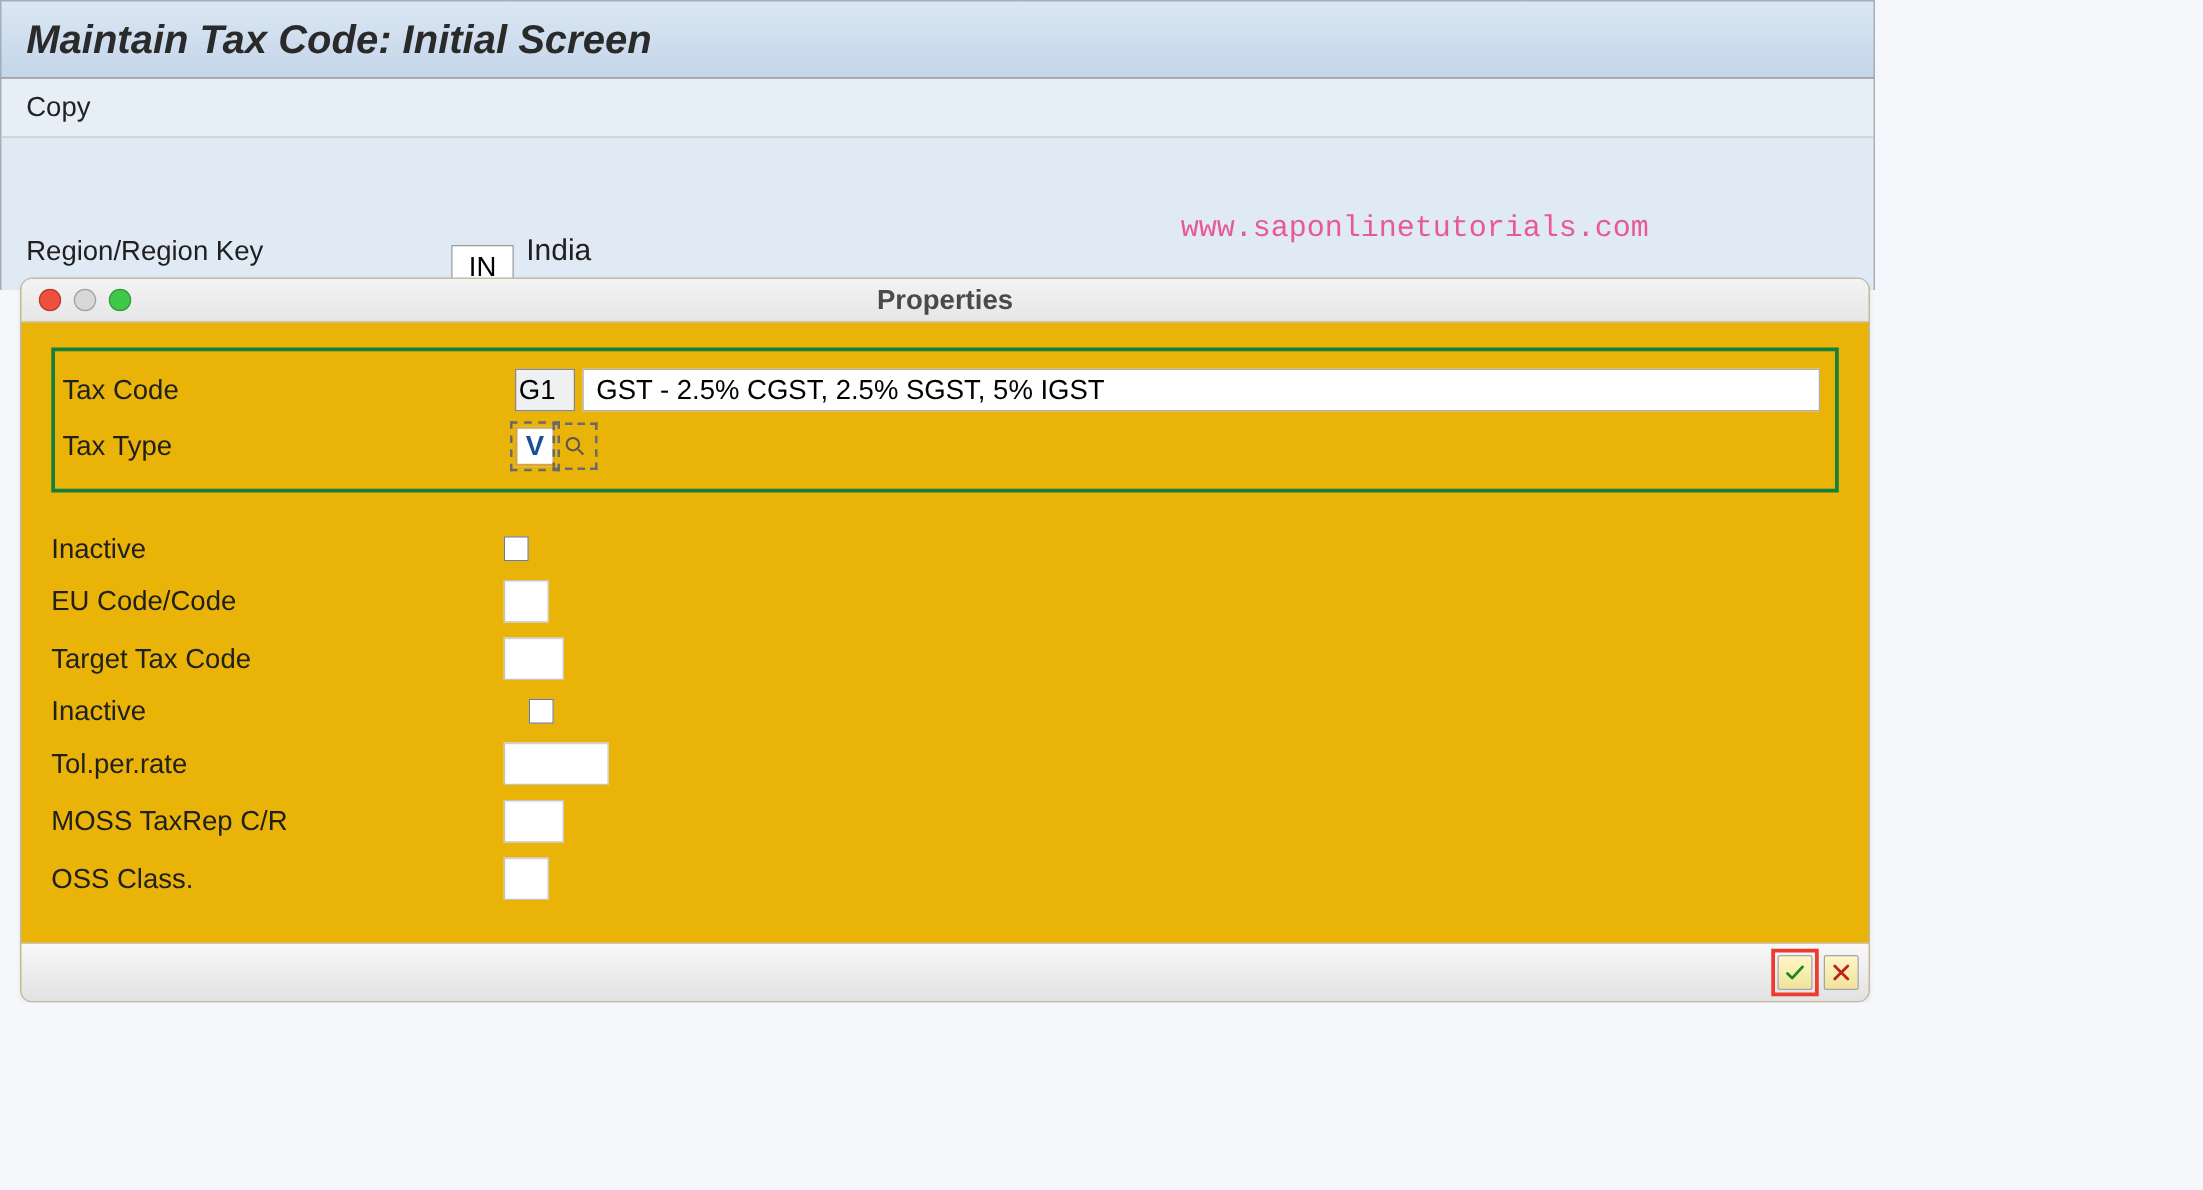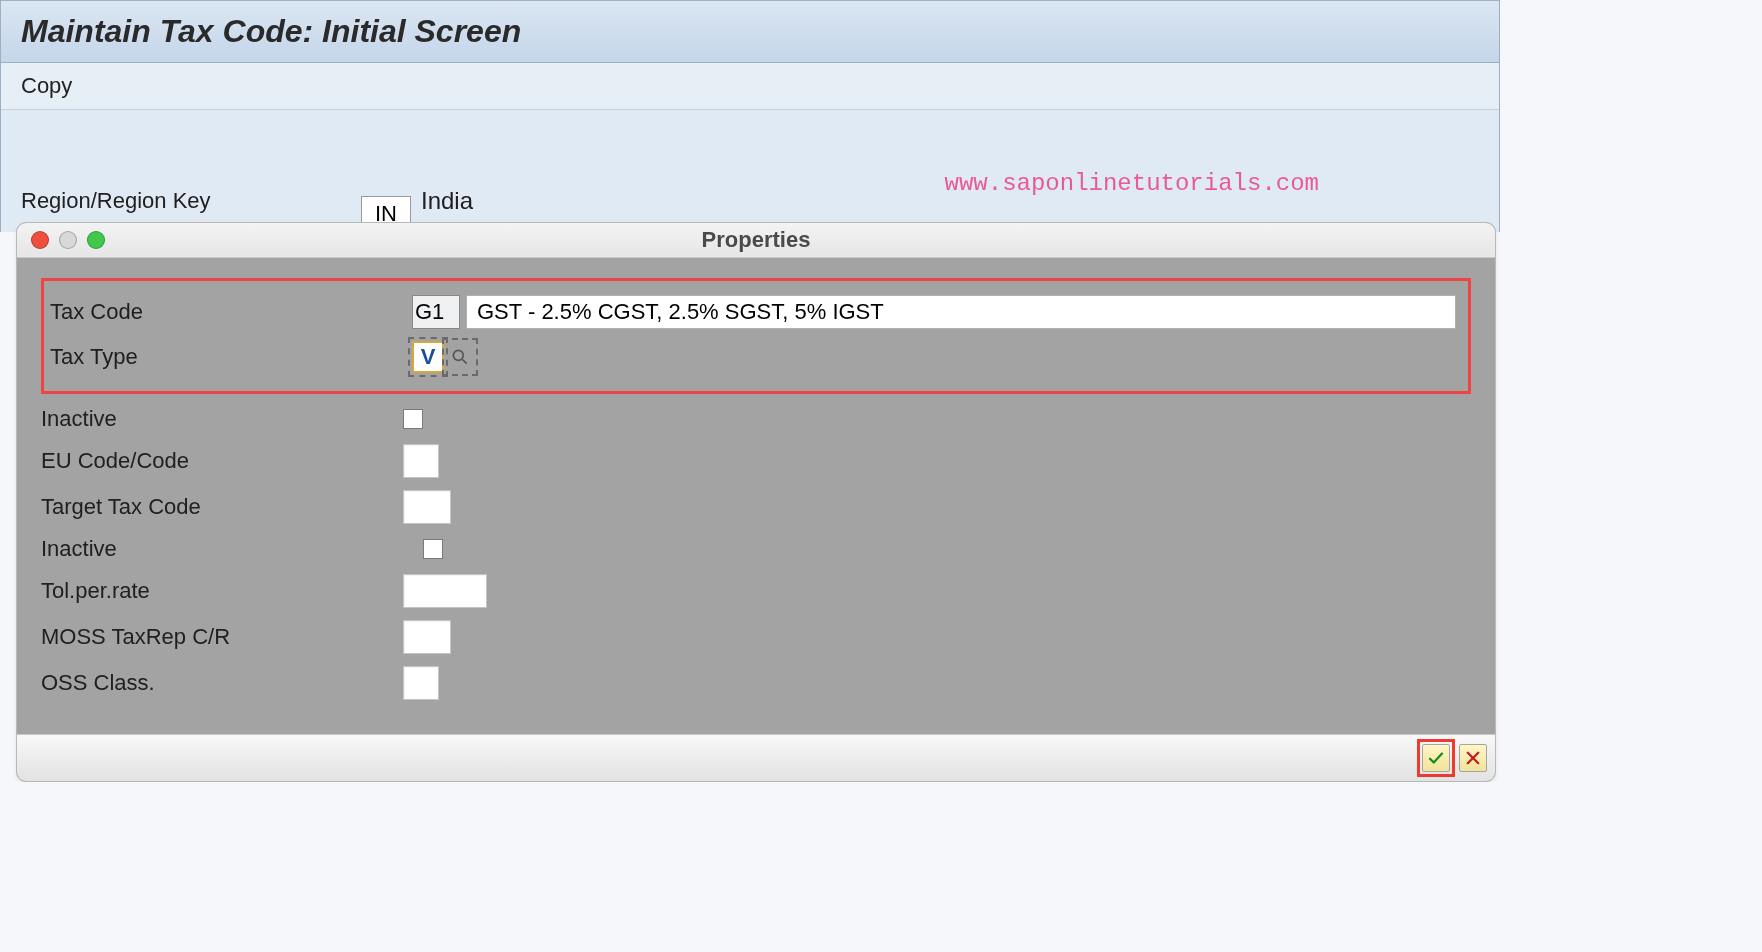--- a/index.html
+++ b/index.html
@@ -73,21 +73,21 @@
       color: #e85a96;
       font-family: Liberation Mono, monospace;
     }
 
     
     .dialog {
       position: relative;
       width: 1480px;
       margin-left: 16px;
       margin-top: -20px;
-      background: #a3a3a3;
+      background: #eab308;
       border: 1px solid #b8b8b8;
       border-radius: 10px;
       overflow: hidden;
       box-shadow: 0 2px 4px rgba(0,0,0,0.08);
     }
     .dialog-titlebar {
       background: linear-gradient(to bottom, #f3f3f3 0%, #e6e6e8 100%);
       border-bottom: 1px solid #c8c8c8;
       padding: 8px 14px;
       display: flex;
@@ -107,23 +107,23 @@
       left: 50%;
       transform: translateX(-50%);
       font-size: 22px;
       font-weight: 600;
       color: #4a4a4a;
     }
     .dialog-body {
       padding: 20px 24px 28px 24px;
     }
     .highlight-box {
-      border: 3px solid #ef4444;
+      border: 3px solid #15803d;
       padding: 8px 6px 12px 6px;
-      margin-bottom: 6px;
+      margin-bottom: 26px;
     }
     .d-row {
       display: flex;
       align-items: center;
       padding: 6px 0;
     }
     .d-label {
       width: 362px;
       font-size: 22px;
     }

